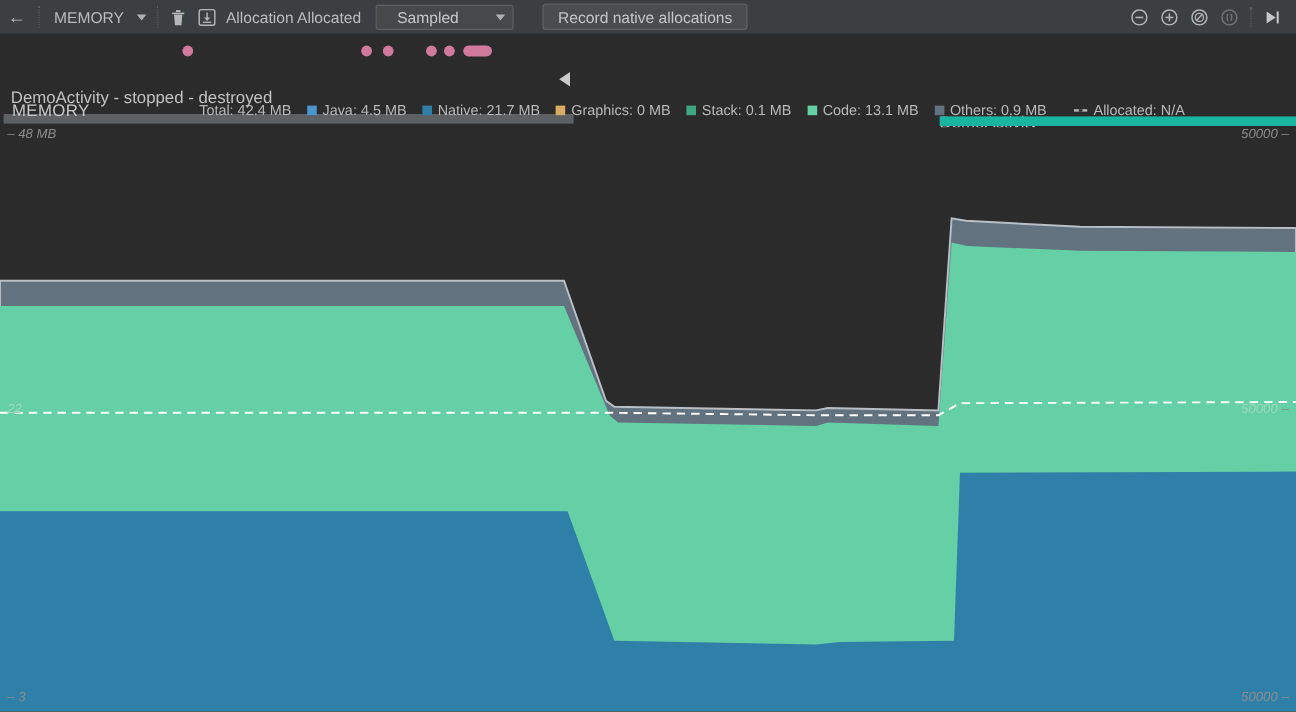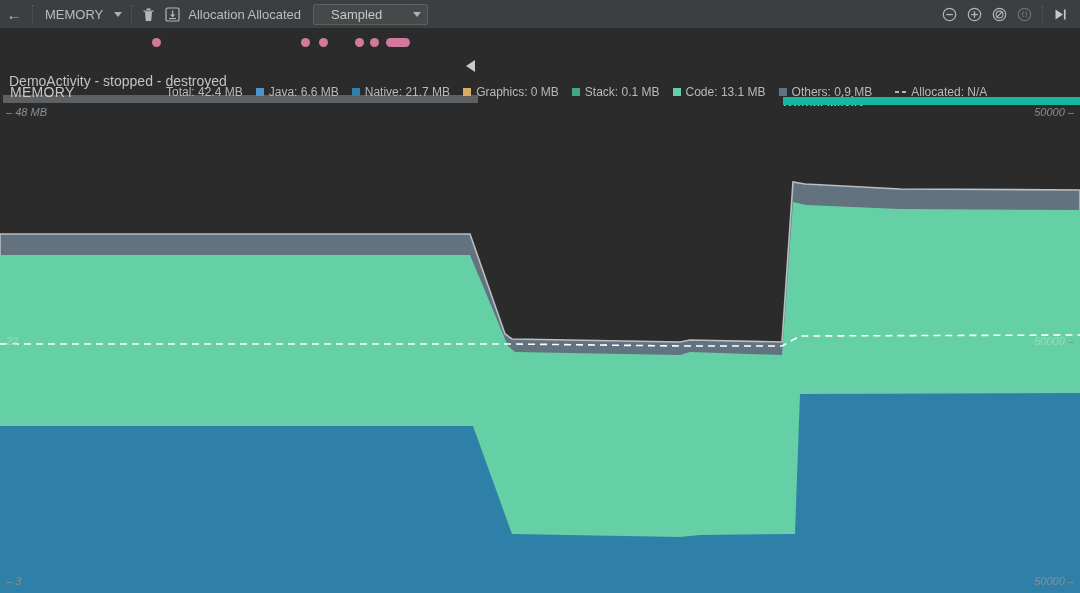--- a/index.html
+++ b/index.html
@@ -191,20 +191,21 @@
     </svg>
   </div>
 
   <div class="tb-text">Allocation Allocated</div>
 
   <div class="tb-combo">
     <span>Sampled</span>
     <span class="caret-dn" style="margin-left:22px"></span>
   </div>
 
+  <div class="tb-btn">Record native allocations</div>
 
   <div class="tb-right">
     <div class="zbtn">
       <svg width="15" height="15" viewBox="0 0 15 15">
         <circle cx="7.5" cy="7.5" r="6.2" fill="none" stroke="#b2b2b2" stroke-width="1.25"></circle>
         <rect x="4.2" y="6.9" width="6.6" height="1.3" fill="#b2b2b2"></rect>
       </svg>
     </div>
     <div class="zbtn">
       <svg width="15" height="15" viewBox="0 0 15 15">
@@ -260,21 +261,21 @@
 <div class="legend">
   <div class="legend-title">MEMORY</div>
   <div class="legend-items">
 
     <div class="lg">
       <span class="lg-tx">Total: 42.4 MB</span>
     </div>
 
     <div class="lg">
       <span class="lg-sw" style="background:#4b95cc"></span>
-      <span class="lg-tx">Java: 6.6 MB</span>
+      <span class="lg-tx">Java: 4.5 MB</span>
     </div>
 
     <div class="lg">
       <span class="lg-sw" style="background:#2f80a8"></span>
       <span class="lg-tx">Native: 21.7 MB</span>
     </div>
 
     <div class="lg">
       <span class="lg-sw" style="background:#d8ac63"></span>
       <span class="lg-tx">Graphics: 0 MB</span>

